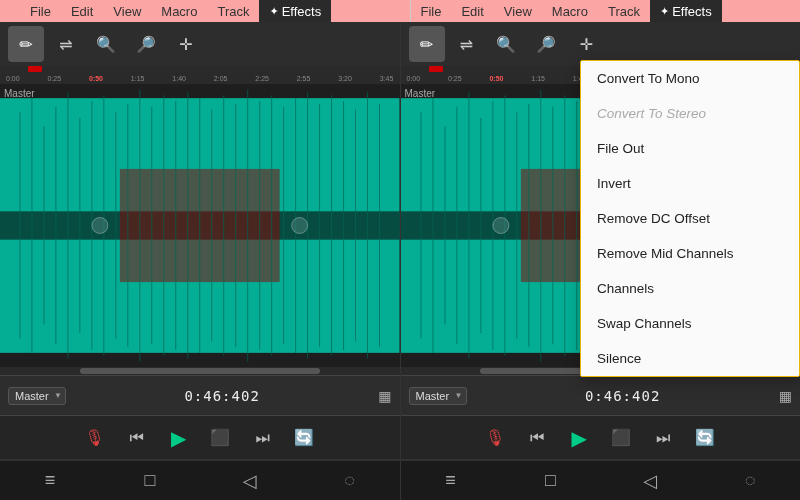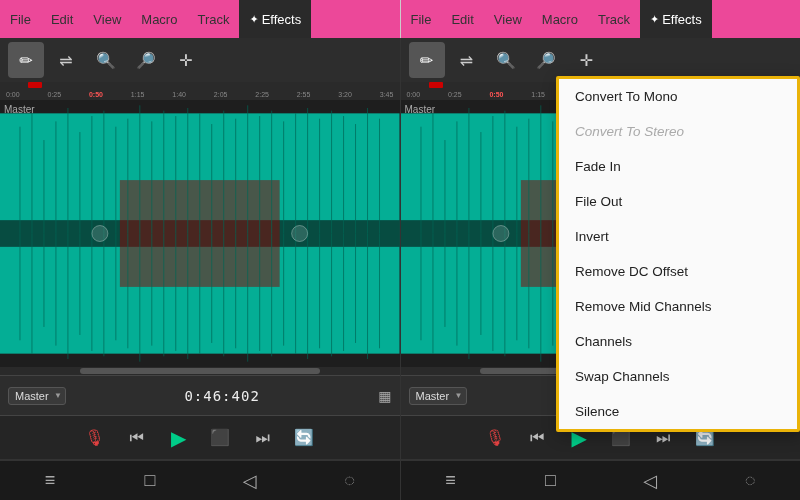--- a/index.html
+++ b/index.html
@@ -9,22 +9,23 @@
       overflow: hidden;
       background: #1a1a1a;
       font-family: -apple-system, BlinkMacSystemFont, 'Segoe UI', sans-serif;
       display: flex;
       flex-direction: column;
     }
 
     
     .menu-bar {
       display: flex;
-      height: 38px;
-      background: #ec4899;
+      height: 22px;
+      background: #fca5a5;
+      padding-left: 20px;
     }
     .menu-panel {
       display: flex;
       align-items: center;
       flex: 1;
       border-right: 1px solid #ccc;
     }
     .menu-panel:last-child { border-right: none; }
     .menu-item {
       padding: 0 10px;
@@ -220,23 +221,23 @@
       display: flex;
       align-items: center;
       justify-content: center;
     }
 
     
     .dropdown-menu {
       position: absolute;
       top: 38px;
       right: 0;
-      width: 244px;
+      width: 220px;
       background: #fafafa;
-      border: 3px solid #eab308;
+      border: 1px solid #eab308;
       box-shadow: 2px 4px 16px rgba(0,0,0,0.3);
       z-index: 100;
       border-radius: 2px;
     }
     .dropdown-item {
       padding: 10px 16px;
       font-size: 13.5px;
       color: #222;
       cursor: pointer;
       border-bottom: none;
@@ -537,21 +538,20 @@
         <div class="transport-btn play">▶</div>
         <div class="transport-btn">⬛</div>
         <div class="transport-btn">⏭</div>
         <div class="transport-btn">🔄</div>
       </div>
     </div>
 
     <div class="dropdown-menu">
       <div class="dropdown-item">Convert To Mono</div>
       <div class="dropdown-item disabled">Convert To Stereo</div>
-      <div class="dropdown-item">Fade In</div>
       <div class="dropdown-item">File Out</div>
       <div class="dropdown-item">Invert</div>
       <div class="dropdown-item">Remove DC Offset</div>
       <div class="dropdown-item">Remove Mid Channels</div>
       <div class="dropdown-item">Channels</div>
       <div class="dropdown-item">Swap Channels</div>
       <div class="dropdown-item">Silence</div>
     </div>
   </div>
 

